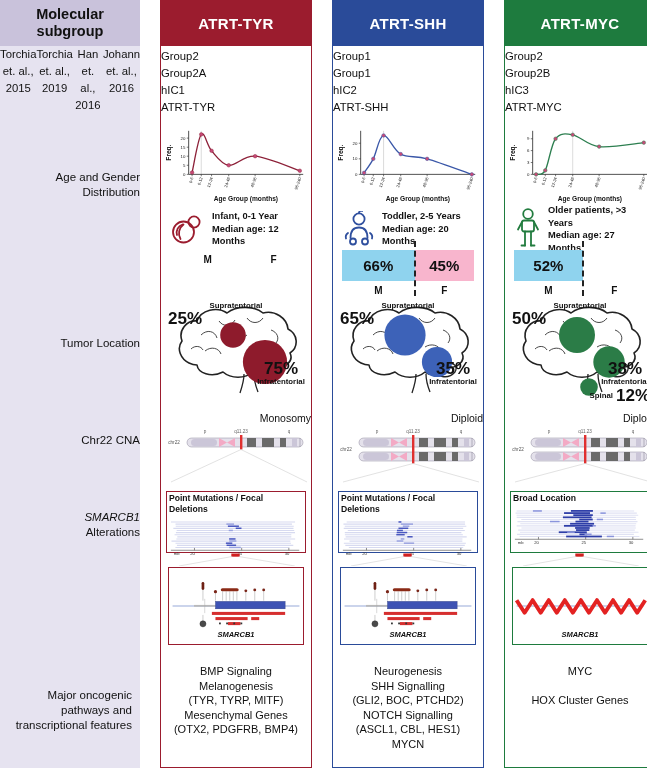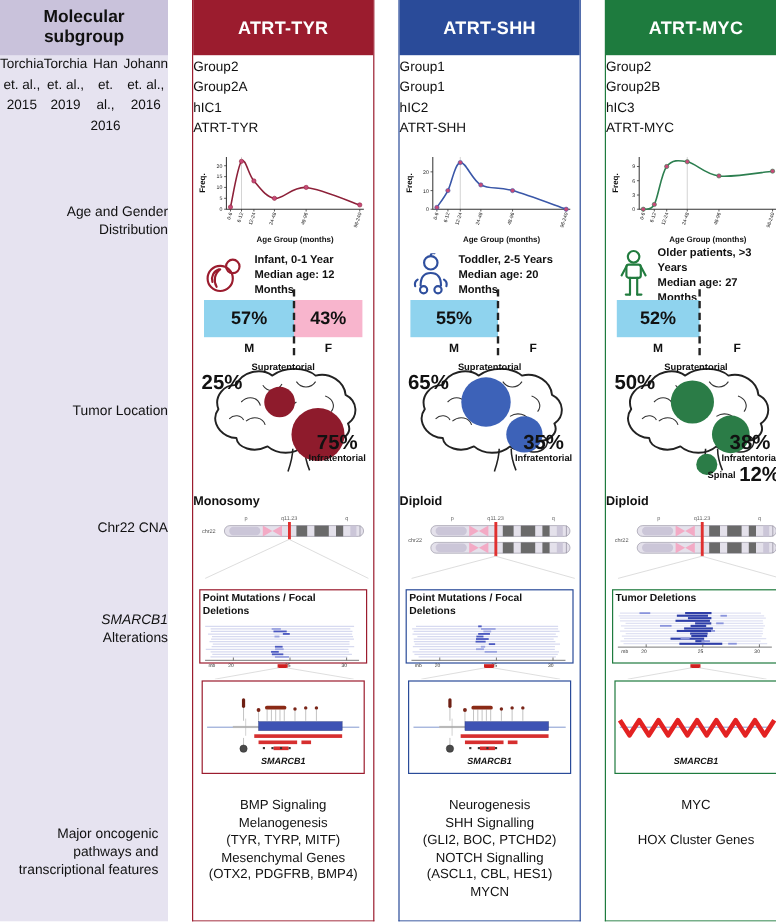--- a/index.html
+++ b/index.html
@@ -47,21 +47,21 @@
   .tumor{height:112px}
   .brain{position:absolute;left:50%;top:9px;transform:translateX(-50%)}
   .t-pct{font-weight:bold;font-size:17px;line-height:1}
   .t-small{font-size:7.8px;font-weight:bold}
   .t-suplabel{position:absolute;top:5px;left:0;right:0;text-align:center;font-size:7.8px;font-weight:bold}
   .t-sup{position:absolute;top:14px;left:7px}
   .t-inf{position:absolute;top:64px;right:3px;text-align:center;width:54px}
   .t-spinal{position:absolute;bottom:4px;right:5px;display:flex;align-items:center;gap:3px}
 
   .chr22{height:82px}
-  .chr-title{text-align:left;font-weight:bold;font-size:10.5px;margin-top:4px}
+  .chr-title{text-align:right;font-weight:normal;font-size:10.5px;margin-top:4px}
   .chr22 svg{display:block;margin:2px auto 0;width:150px;height:58px}
 
   .reads{height:76px;padding:1px 5px 0}
   .reads-box{border:1.5px solid var(--accent);background:#fff;height:62px;padding:1px 2px}
   .reads-title{text-align:left;font-weight:bold;font-size:8.6px;line-height:11px}
   .reads-box svg{width:100%;height:46px;display:block}
   .flare{display:block;width:100%;height:13px}
 
   .gene{height:86px;padding:1px 7px 0}
   .gene-box{position:relative;border:1.5px solid var(--accent);height:78px;background:#fff}
@@ -160,29 +160,20 @@
             <path d="M7,23 a8.5,8.5 0 0 1 5.5,-10.5"></path>
               <path d="M10.5,27 a11,11 0 0 1 3,-14.5"></path>
           </svg>
         </span>
         <div class="ag-text">
           <div>Infant, 0-1 Year</div>
           <div>Median age: 12 Months</div>
         </div>
       </div>
       <div class="mf-wrap">
-        <div class="mf-bar">
-          <div class="mf-m" style="width: 57%; background: rgb(143, 211, 238);">
-              <span>57%</span>
-            </div>
-          <div class="mf-f" style="background: rgb(248, 181, 205);">
-              <span>43%</span>
-            </div>
-          <div class="mf-dash" style="left: 57%;"></div>
-        </div>
         <div class="mf-labels">
           <span class="mf-ml" style="width: 57%;">M</span>
           <span class="mf-fl">F</span>
         </div>
       </div>
     </div>
     <div class="sec tumor">
       <svg class="brain" width="150" height="100" viewBox="0 0 150 100">
           <path d="M28,58 C20,54 15,44 21,36 C17,25 26,15 36,16 C40,5 56,1 66,8 C76,0 94,1 102,8 C114,5 126,13 127,24 C137,29 138,42 129,48 C133,56 124,64 114,62 C110,69 99,72 92,67 C84,74 70,74 62,67 C50,73 37,68 36,60 C33,60 30,59 28,58 Z" fill="#fff" stroke="#222" stroke-width="1.6" stroke-linejoin="round"></path>
   <g fill="none" stroke="#222" stroke-width="1.3">
@@ -387,21 +378,24 @@
           </svg>
         </span>
         <div class="ag-text">
           <div>Toddler, 2-5 Years</div>
           <div>Median age: 20 Months</div>
         </div>
       </div>
       <div class="mf-wrap">
         <div class="mf-bar">
           <div class="mf-m" style="width: 55%; background: rgb(143, 211, 238);">
-              <span>55%</span>
+              <span>66%</span>
+            </div>
+          <div class="mf-f" style="background: rgb(248, 181, 205);">
+              <span>45%</span>
             </div>
           <div class="mf-dash" style="left: 55%;"></div>
         </div>
         <div class="mf-labels">
           <span class="mf-ml" style="width: 55%;">M</span>
           <span class="mf-fl">F</span>
         </div>
       </div>
     </div>
     <div class="sec tumor">
@@ -698,21 +692,21 @@
     <rect x="119" y="26" width="6" height="9" fill="#6A6A6A"></rect>
     <rect x="131" y="26" width="5" height="9" fill="#CBC6D8"></rect>
     <line x1="139" y1="26" x2="139" y2="35" stroke="#8F8B9C" stroke-width="0.6"></line>
           <rect x="79" y="9" width="2.4" height="28.5" fill="#E03030"></rect>
           <text x="13" y="25.3" font-size="4.6" fill="#555" text-anchor="middle">chr22</text>
           <path d="M80,37.5 L10,56 M80,37.5 L146,56" stroke="#CFCFCF" stroke-width="0.6" fill="none"></path>
         </svg>
     </div>
     <div class="sec reads">
       <div class="reads-box">
-        <div class="reads-title">Tumor Deletions</div>
+        <div class="reads-title">Broad Location</div>
         <svg viewBox="0 0 142 40">
             <line x1="3.8" y1="3.0" x2="128.4" y2="3.0" stroke="#E0E2F3" stroke-width="1.1"></line>
             <rect x="61.4" y="2.0" width="23.3" height="1.9" fill="#2E3EA8"></rect>
             <rect x="21.1" y="2.2" width="9.5" height="1.6" fill="#8A94DC"></rect>
             <line x1="2.7" y1="5.3" x2="131.2" y2="5.3" stroke="#E0E2F3" stroke-width="1.1"></line>
             <rect x="54.1" y="4.3" width="27.5" height="1.9" fill="#2E3EA8"></rect>
             <rect x="92.6" y="4.5" width="5.7" height="1.6" fill="#8A94DC"></rect>
             <line x1="3.8" y1="7.5" x2="132.7" y2="7.5" stroke="#E0E2F3" stroke-width="1.1"></line>
             <rect x="63.9" y="6.5" width="20.7" height="1.9" fill="#2E3EA8"></rect>
             <line x1="3.9" y1="9.8" x2="130.1" y2="9.8" stroke="#E0E2F3" stroke-width="1.1"></line>

